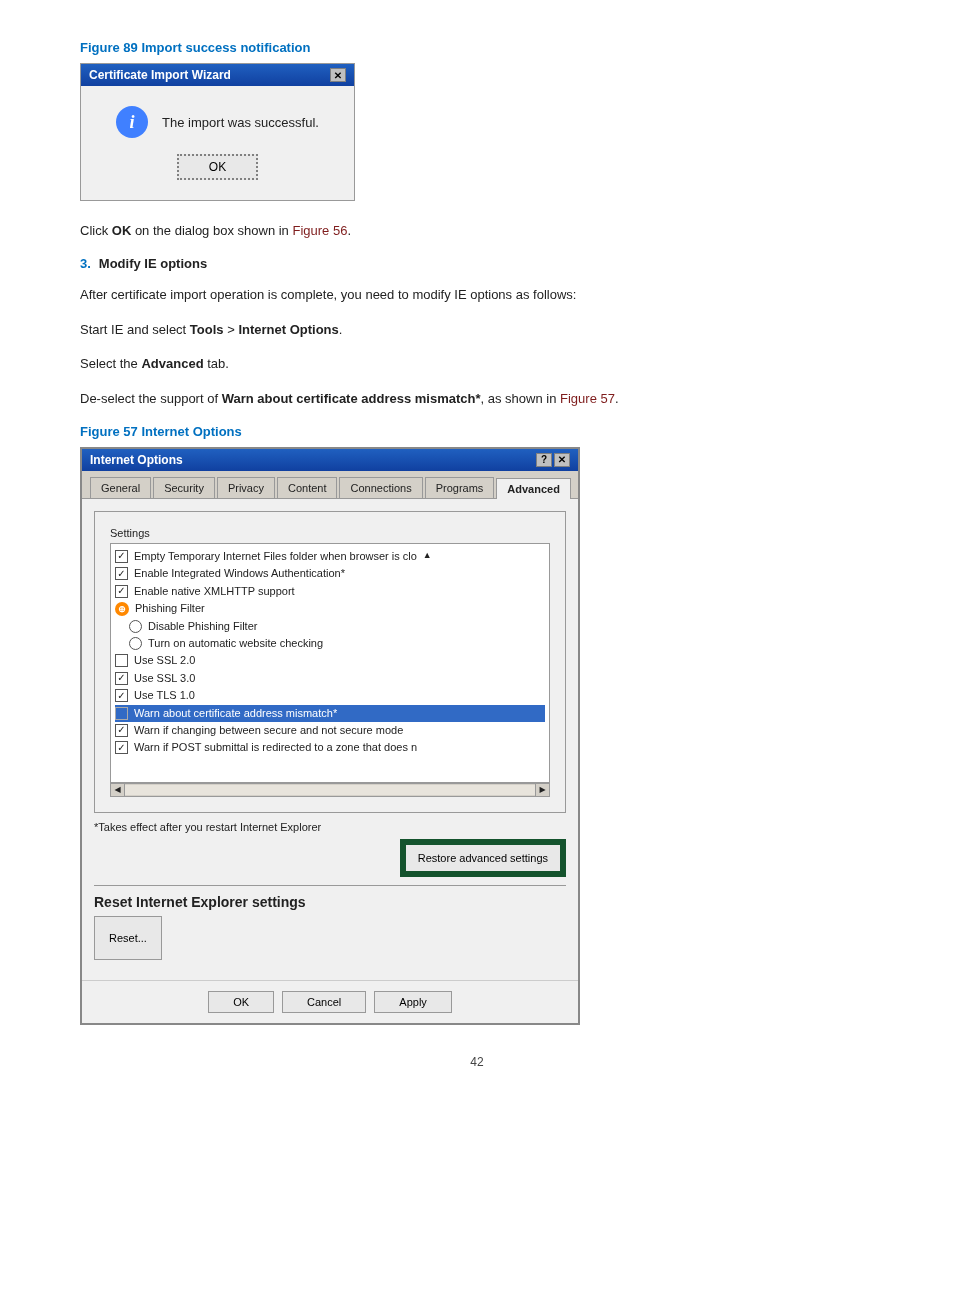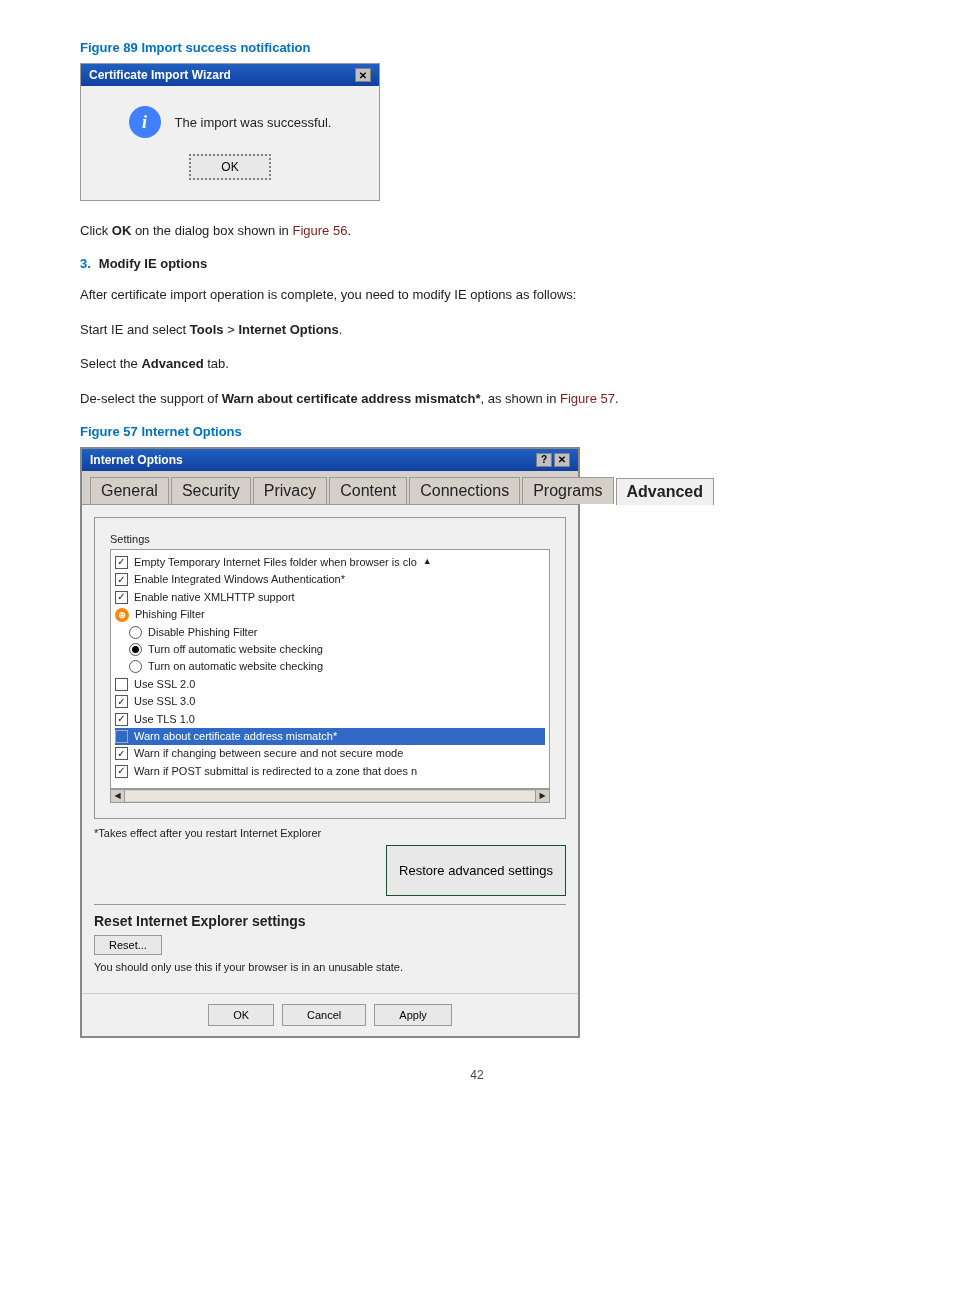--- a/index.html
+++ b/index.html
@@ -16,21 +16,21 @@
     .figure-label {
       color: #0070c0;
       font-size: 13px;
       font-weight: bold;
       margin-bottom: 8px;
     }
 
     
     .wizard-dialog {
       border: 1px solid #999;
-      width: 300px;
+      width: 275px;
       background: #f0f0f0;
       margin-bottom: 20px;
     }
     .wizard-titlebar {
       background: linear-gradient(to bottom, #2060c0, #1040a0);
       color: white;
       font-size: 12px;
       font-weight: bold;
       padding: 4px 8px;
       display: flex;
@@ -136,21 +136,21 @@
     }
     .ie-tabs {
       display: flex;
       padding: 6px 8px 0;
       gap: 2px;
       background: #d4d0c8;
       border-bottom: 1px solid #999;
     }
     .ie-tab {
       padding: 4px 10px;
-      font-size: 16px;
+      font-size: 11px;
       background: #d4d0c8;
       border: 1px solid #999;
       border-bottom: none;
       cursor: pointer;
     }
     .ie-tab.active {
       background: #f0f0f0;
       font-weight: bold;
       position: relative;
       top: 1px;
@@ -256,24 +256,24 @@
     .takes-effect-text {
       font-size: 11px;
       margin: 4px 0 6px;
     }
     .restore-btn-row {
       display: flex;
       justify-content: flex-end;
       margin-bottom: 8px;
     }
     .restore-btn {
-      padding: 17px 12px;
-      font-size: 13px;
+      padding: 7px 12px;
+      font-size: 11px;
       background: #e8e8e8;
-      border: 1px solid #14532d;
+      border: 6px solid #14532d;
       cursor: pointer;
     }
 
     .reset-group {
       border-top: 1px solid #999;
       padding-top: 8px;
       margin-bottom: 8px;
     }
     .reset-group-label {
       font-size: 14px;
@@ -284,21 +284,21 @@
       display: flex;
       justify-content: space-between;
       align-items: flex-start;
     }
     .reset-text {
       font-size: 11px;
       max-width: 320px;
       line-height: 1.4;
     }
     .reset-btn {
-      padding: 3px 14px;
+      padding: 15px 14px;
       font-size: 11px;
       background: #e8e8e8;
       border: 1px solid #999;
       cursor: pointer;
       white-space: nowrap;
     }
     .unusable-text {
       font-size: 11px;
       margin-top: 6px;
     }
@@ -416,24 +416,20 @@
           <div class="setting-item">
             <div class="phishing-icon">⊕</div>
             <span>Phishing Filter</span>
           </div>
 
           <div class="setting-item indent1">
             <div class="radio-unchecked"></div>
             <span>Disable Phishing Filter</span>
           </div>
 
-          <div class="setting-item indent1">
-            <div class="radio-checked"></div>
-            <span>Turn off automatic website checking</span>
-          </div>
 
           <div class="setting-item indent1">
             <div class="radio-unchecked"></div>
             <span>Turn on automatic website checking</span>
           </div>
 
           <div class="setting-item">
             <div class="checkbox-unchecked"></div>
             <span>Use SSL 2.0</span>
           </div>
@@ -477,21 +473,20 @@
 
       <div class="restore-btn-row">
         <button class="restore-btn">Restore advanced settings</button>
       </div>
 
       <div class="reset-group">
         <div class="reset-group-label">Reset Internet Explorer settings</div>
         <div class="reset-row">
           <button class="reset-btn">Reset...</button>
         </div>
-        <p class="unusable-text">You should only use this if your browser is in an unusable state.</p>
       </div>
     </div>
 
     <div class="ie-footer">
       <button class="ie-footer-btn">OK</button>
       <button class="ie-footer-btn">Cancel</button>
       <button class="ie-footer-btn">Apply</button>
     </div>
   </div>
 </div>

